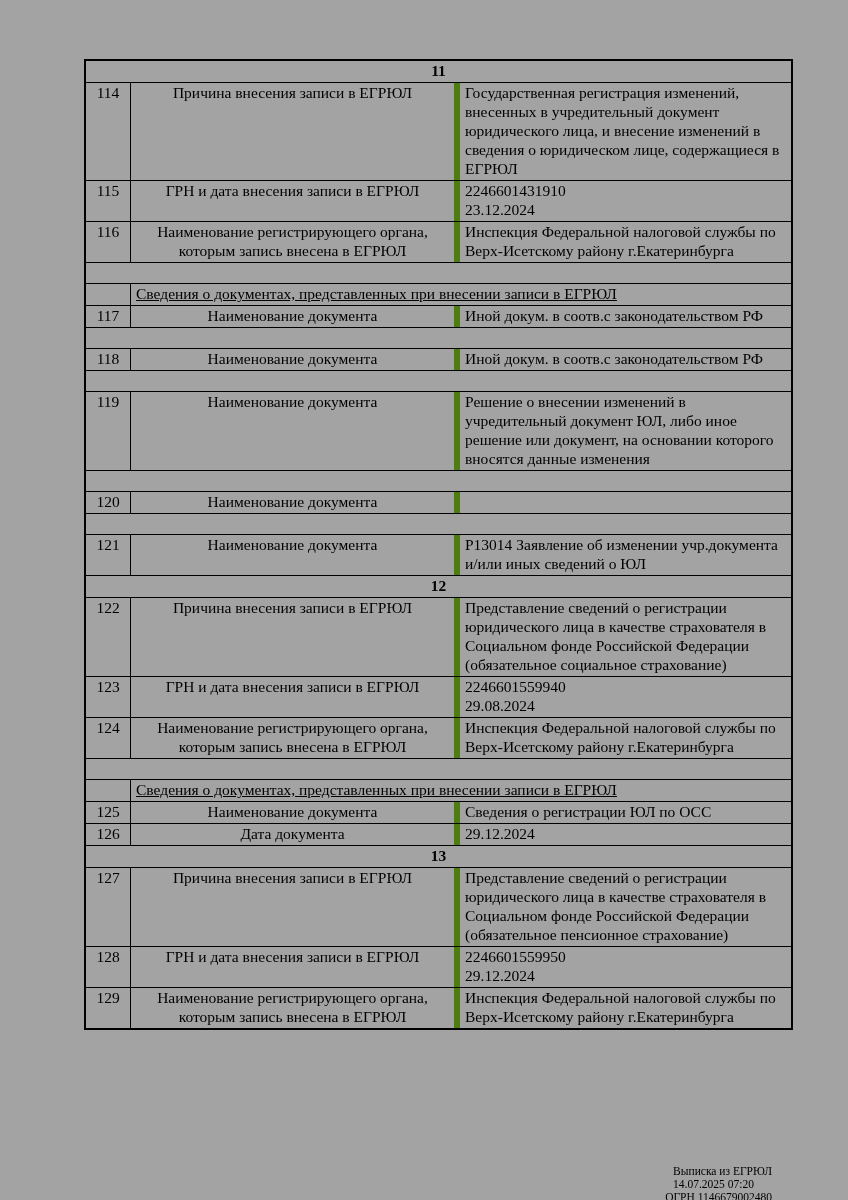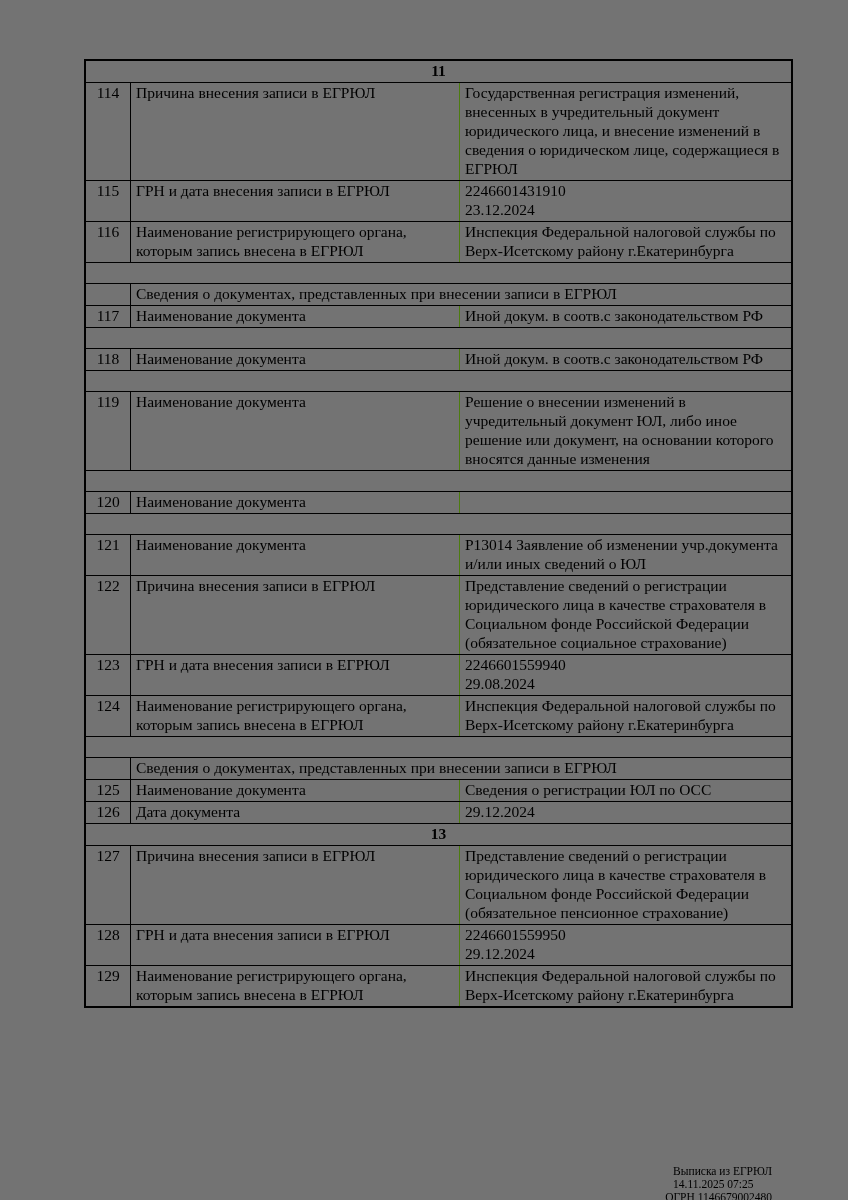--- a/index.html
+++ b/index.html
@@ -6,21 +6,21 @@
     margin: 0;
     padding: 0;
     background: #ffffff;
     color: #000000;
     font-family: "Liberation Serif", "DejaVu Serif", serif;
   }
   .page {
     position: relative;
     width: 848px;
     height: 1200px;
-    background: #737373;
+    background: #a3a3a3;
     overflow: hidden;
   }
   
   .egrul-table {
     position: absolute;
     left: 84px;
     top: 59px;
     width: 705px;
     border: 2px solid #000;
     font-size: 15.5px;
@@ -38,27 +38,28 @@
   }
   .cell-num {
     flex: 0 0 45px;
     border-right: 1px solid #000;
     text-align: center;
     padding-left: 2px;
     padding-right: 2px;
   }
   .cell-label {
     flex: 0 0 329px;
-    border-right: 1px solid #4d7c0f;
+    border-right: 6px solid #4d7c0f;
+    text-align: center;
   }
   .cell-value {
     flex: 1 1 auto;
     white-space: pre-line;
   }
-  .cell-span { flex: 1 1 auto; }
+  .cell-span { flex: 1 1 auto; text-decoration: underline; }
   .row-section {
     justify-content: center;
     font-weight: bold;
     min-height: 21px;
   }
   .row-section .section-title { padding: 0 4px 2px 4px; }
   .row-spacer { min-height: 20px; }
   .row-subheader { min-height: 21px; }
   
   .footer {
@@ -128,20 +129,23 @@
       <div class="row row-data">
         <div class="cell cell-num">120</div>
         <div class="cell cell-label">Наименование документа</div>
       </div>
       <div class="row row-spacer"></div>
       <div class="row row-data">
         <div class="cell cell-num">121</div>
         <div class="cell cell-label">Наименование документа</div>
         <div class="cell cell-value">Р13014 Заявление об изменении учр.документа и/или иных сведений о ЮЛ</div>
       </div>
+      <div class="row row-section">
+        <div class="section-title">12</div>
+      </div>
       <div class="row row-data">
         <div class="cell cell-num">122</div>
         <div class="cell cell-label">Причина внесения записи в ЕГРЮЛ</div>
         <div class="cell cell-value">Представление сведений о регистрации юридического лица в качестве страхователя в Социальном фонде Российской Федерации (обязательное социальное страхование)</div>
       </div>
       <div class="row row-data">
         <div class="cell cell-num">123</div>
         <div class="cell cell-label">ГРН и дата внесения записи в ЕГРЮЛ</div>
         <div class="cell cell-value">2246601559940
 29.08.2024</div>
@@ -183,19 +187,19 @@
       <div class="row row-data">
         <div class="cell cell-num">129</div>
         <div class="cell cell-label">Наименование регистрирующего органа, которым запись внесена в ЕГРЮЛ</div>
         <div class="cell cell-value">Инспекция Федеральной налоговой службы по Верх-Исетскому району г.Екатеринбурга</div>
       </div>
     </div>
 
   <div class="footer">
     <div class="footer-left">
       <div>Выписка из ЕГРЮЛ</div>
-      <div>14.11.2025 07:25</div>
+      <div>14.07.2025 07:20</div>
     </div>
     <div class="footer-center">ОГРН 1146679002480</div>
     <div class="footer-right">Страница 8 из 10</div>
   </div>
 
 </div>
 
 </body></html>

